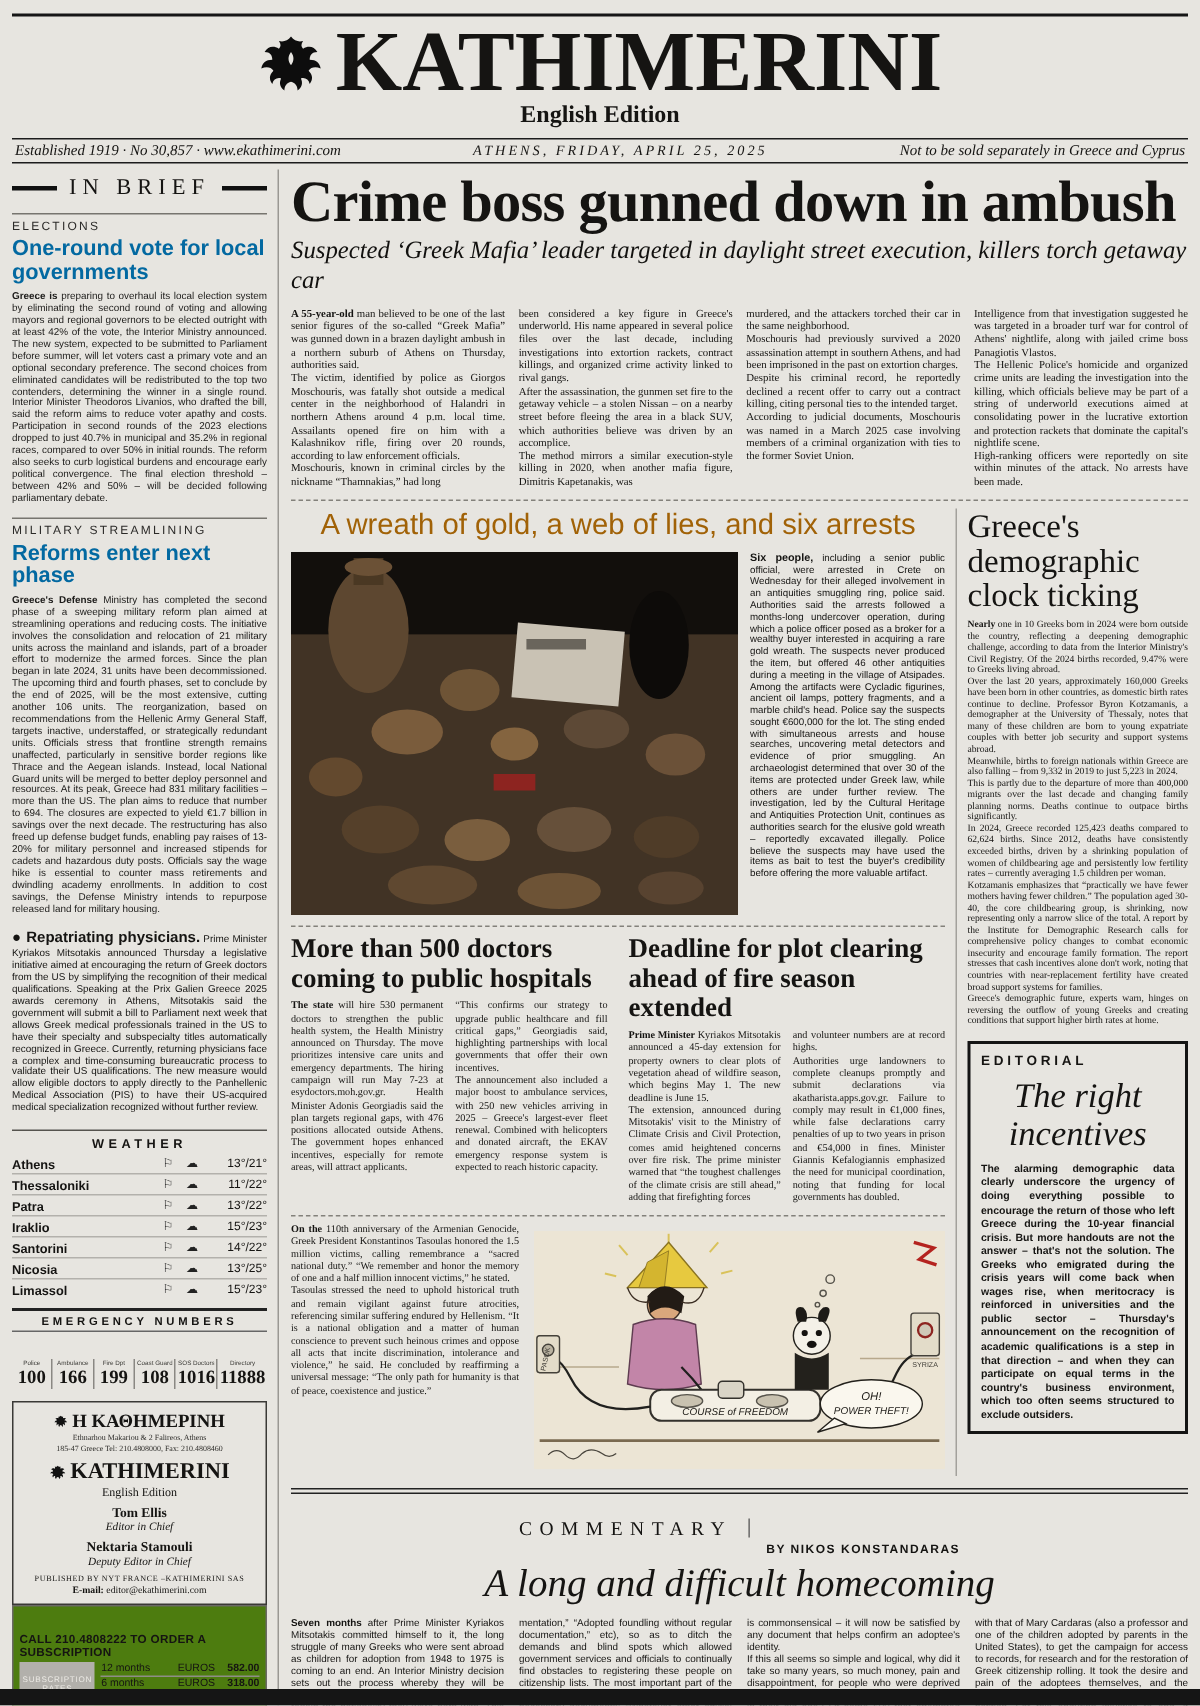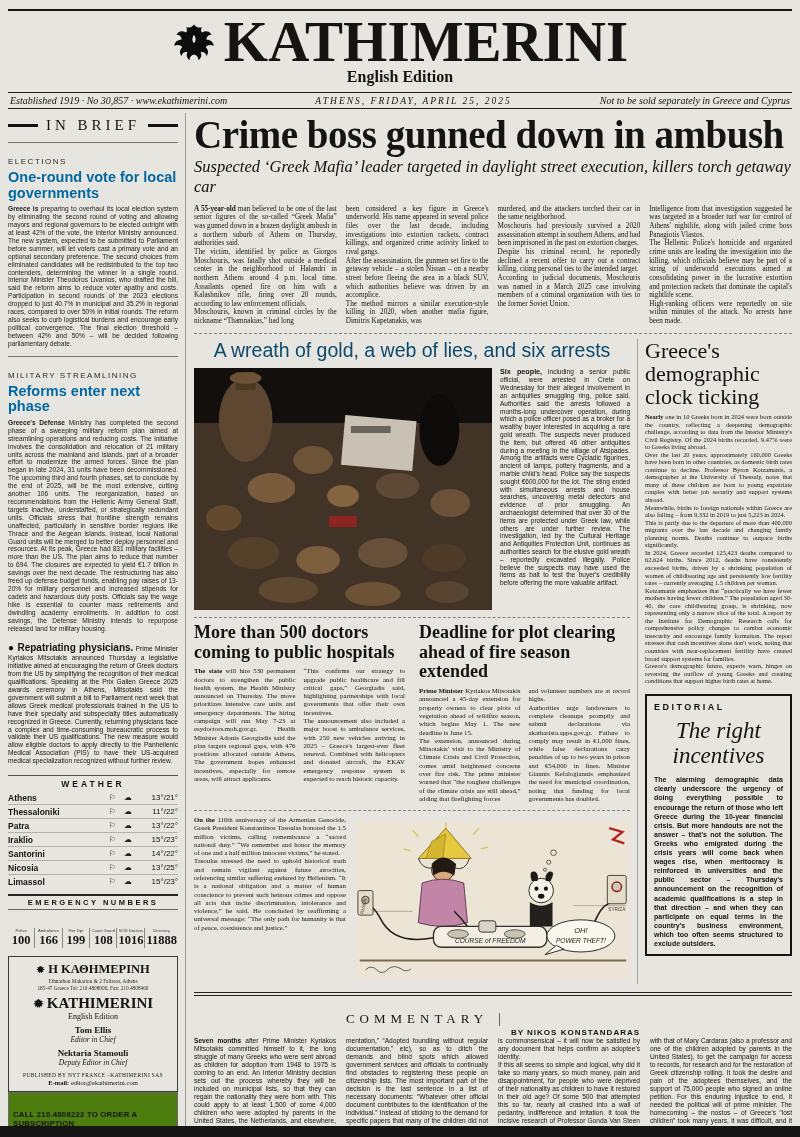--- a/index.html
+++ b/index.html
@@ -19,21 +19,21 @@
   .infobar .center{letter-spacing:2px;font-size:9.5px;}
   
   .content{display:flex;margin-top:4px;}
   .sidebar{width:178px;flex:0 0 178px;border-right:1px solid #9a9893;padding-right:7px;
            font-family:"Liberation Sans","DejaVu Sans",sans-serif;}
   .main{flex:1;padding-left:8px;}
   
   .inbrief{display:flex;align-items:center;gap:8px;margin:4px 0 6px;}
   .inbrief::before,.inbrief::after{content:"";flex:1;height:3px;background:#111;}
   .inbrief span{font-family:"Liberation Serif",serif;font-size:15px;letter-spacing:4px;}
-  .kicker{border-top:1px solid #77756f;padding-top:14px;margin-top:8px;font-size:8px;letter-spacing:1.5px;color:#2b2a28;}
+  .kicker{border-top:1px solid #77756f;padding-top:3px;margin-top:8px;font-size:8px;letter-spacing:1.5px;color:#2b2a28;}
   .brief-head{font-size:14.5px;font-weight:bold;line-height:1.08;margin:4px 0 4px;color:#0369a1;}
   .brief-body{font-size:6.6px;line-height:1.2;text-align:justify;color:#1c1b19;}
   .brief-body b{font-weight:bold;}
   .repat{margin-top:10px;font-size:6.6px;line-height:1.2;text-align:justify;}
   .repat b{font-size:10px;}
   
   .w-title{margin-top:10px;border-top:1px solid #55534e;padding:3px 0 2px;text-align:center;
            font-size:8.5px;font-weight:bold;letter-spacing:3px;}
   .w-row{display:flex;align-items:center;border-top:1px solid #b3b1ac;padding:1.5px 0;font-size:8.5px;}
   .w-row:first-of-type{border-top:none;}
@@ -76,21 +76,21 @@
   .headline{font-size:39px;font-weight:bold;margin:2px 0 2px;line-height:1.02;letter-spacing:-.5px;}
   .subhead{font-style:italic;font-size:16.5px;margin:2px 0 8px;color:#12110f;}
   .cols4{display:flex;gap:9px;}
   .cols4 .col{flex:1;font-size:7.2px;line-height:1.2;text-align:justify;white-space:pre-line;}
   .dashed{border-top:1px dashed #83817b;margin:7px 0 5px;}
   .main-split{display:flex;}
   .left-main{flex:1;padding-right:7px;}
   .right-col{flex:0 0 155px;border-left:1px solid #a3a19c;padding-left:7px;}
   
   .wreath-head{text-align:center;font-family:"Liberation Sans","DejaVu Sans",sans-serif;
-               font-size:19.5px;font-weight:500;margin:0 0 6px;color:#0c4a6e;}
+               font-size:19.5px;font-weight:500;margin:0 0 6px;color:#a16207;}
   .wreath-row{display:flex;gap:8px;}
   .photo{flex:0 0 298px;height:242px;background:#17130f;}
   .photo svg{width:100%;height:100%;display:block;}
   .wreath-txt{flex:1;font-family:"Liberation Sans","DejaVu Sans",sans-serif;font-size:6.5px;
               line-height:1.2;text-align:justify;white-space:pre-line;}
   .wreath-txt b{font-size:7.2px;}
   
   .two-art{display:flex;gap:14px;}
   .art{flex:1;}
   .art-head{font-size:18px;font-weight:bold;line-height:1.1;margin:0 0 5px;}
@@ -468,20 +468,21 @@
       </div>
 
       <section class="commentary">
         <div class="comm-rule"></div>
         <div class="comm-rule2"></div>
         <div class="comm-byline">
           <span class="comm-label">COMMENTARY</span>
           <span class="comm-sep">|</span>
           <span class="comm-by">BY NIKOS KONSTANDARAS</span>
         </div>
+        <div class="comm-title">A long and difficult homecoming</div>
         <div class="comm-cols">
           <div class="col"><b>Seven months</b><span> after Prime Minister Kyriakos Mitsotakis committed himself to it, the long struggle of many Greeks who were sent abroad as children for adoption from 1948 to 1975 is coming to an end. An Interior Ministry decision sets out the process whereby they will be included on municipal lists, so that they can regain the nationality they were born with. This could apply to at least 1,500 of some 4,000 children who were adopted by parents in the United States, the Netherlands, and elsewhere, during the Cold War. The ministerial decision stipulates the procedure for each category of children (“Adopted child with regular docu-</span></div>
           <div class="col">mentation,” “Adopted foundling without regular documentation,” etc), so as to ditch the demands and blind spots which allowed government services and officials to continually find obstacles to registering these people on citizenship lists. The most important part of the decision is the last sentence in a list of necessary documents: “Whatever other official document contributes to the identification of the individual.” Instead of sticking to the demand for specific papers that many of the children did not have (an official birth certificate and prior inclusion on citizenship lists), the state takes a step that is as revolutionary as it</div>
           <div class="col">is commonsensical – it will now be satisfied by any document that helps confirm an adoptee's identity.
 If this all seems so simple and logical, why did it take so many years, so much money, pain and disappointment, for people who were deprived of their nationality as children to have it restored in their old age? Of some 500 that attempted this so far, nearly all crashed into a wall of pedantry, indifference and irritation. It took the incisive research of Professor Gonda Van Steen (Koraes Chair at King's College, London) to reveal the breadth and depth of the issue. It took her passion and persistence, along</div>
           <div class="col">with that of Mary Cardaras (also a professor and one of the children adopted by parents in the United States), to get the campaign for access to records, for research and for the restoration of Greek citizenship rolling. It took the desire and pain of the adoptees themselves, and the support of 75,000 people who signed an online petition. For this enduring injustice to end, it needed the political will of prime minister. The homecoming – the nostos – of Greece's “lost children” took many years, it was difficult, and it was important. It showed that some problems can remain unsolved for years for no reason. It showed, also, that they can be solved.</div>
         </div>
       </section>
     </main>
   </div>

